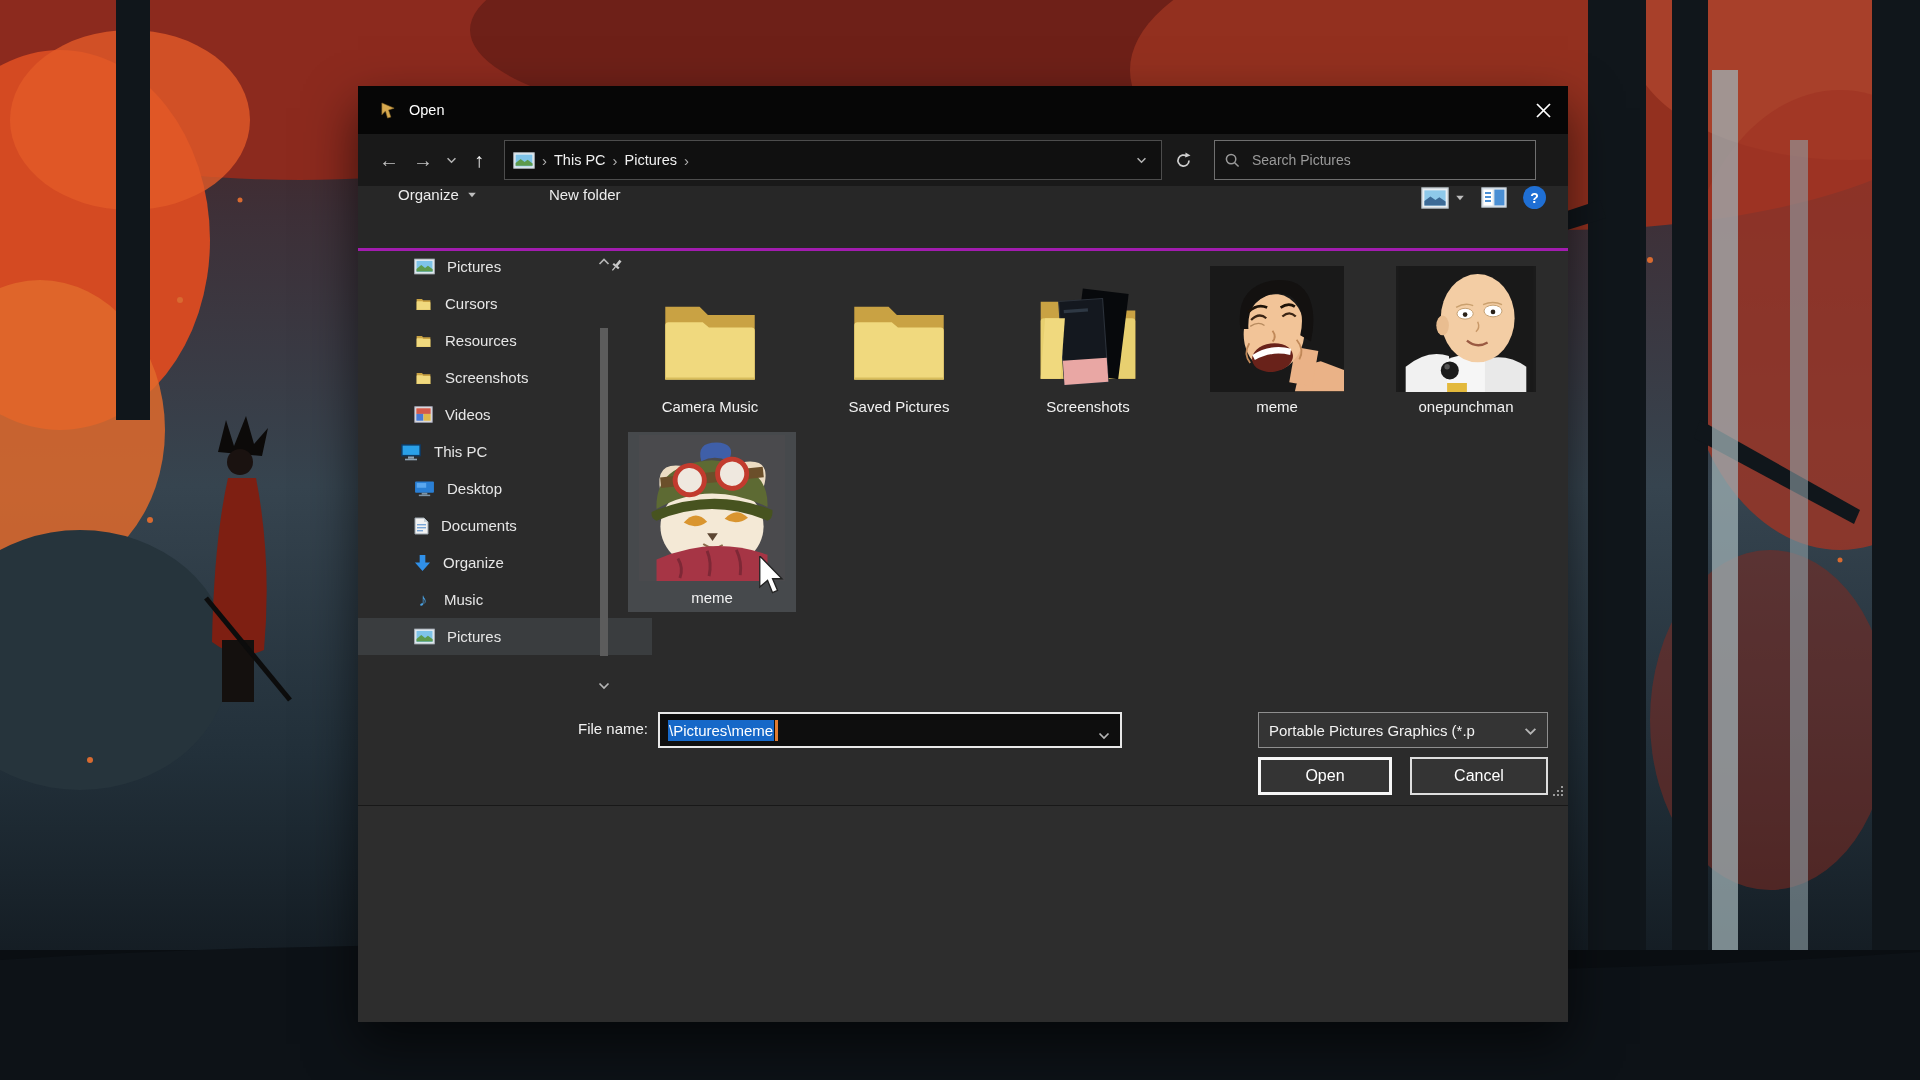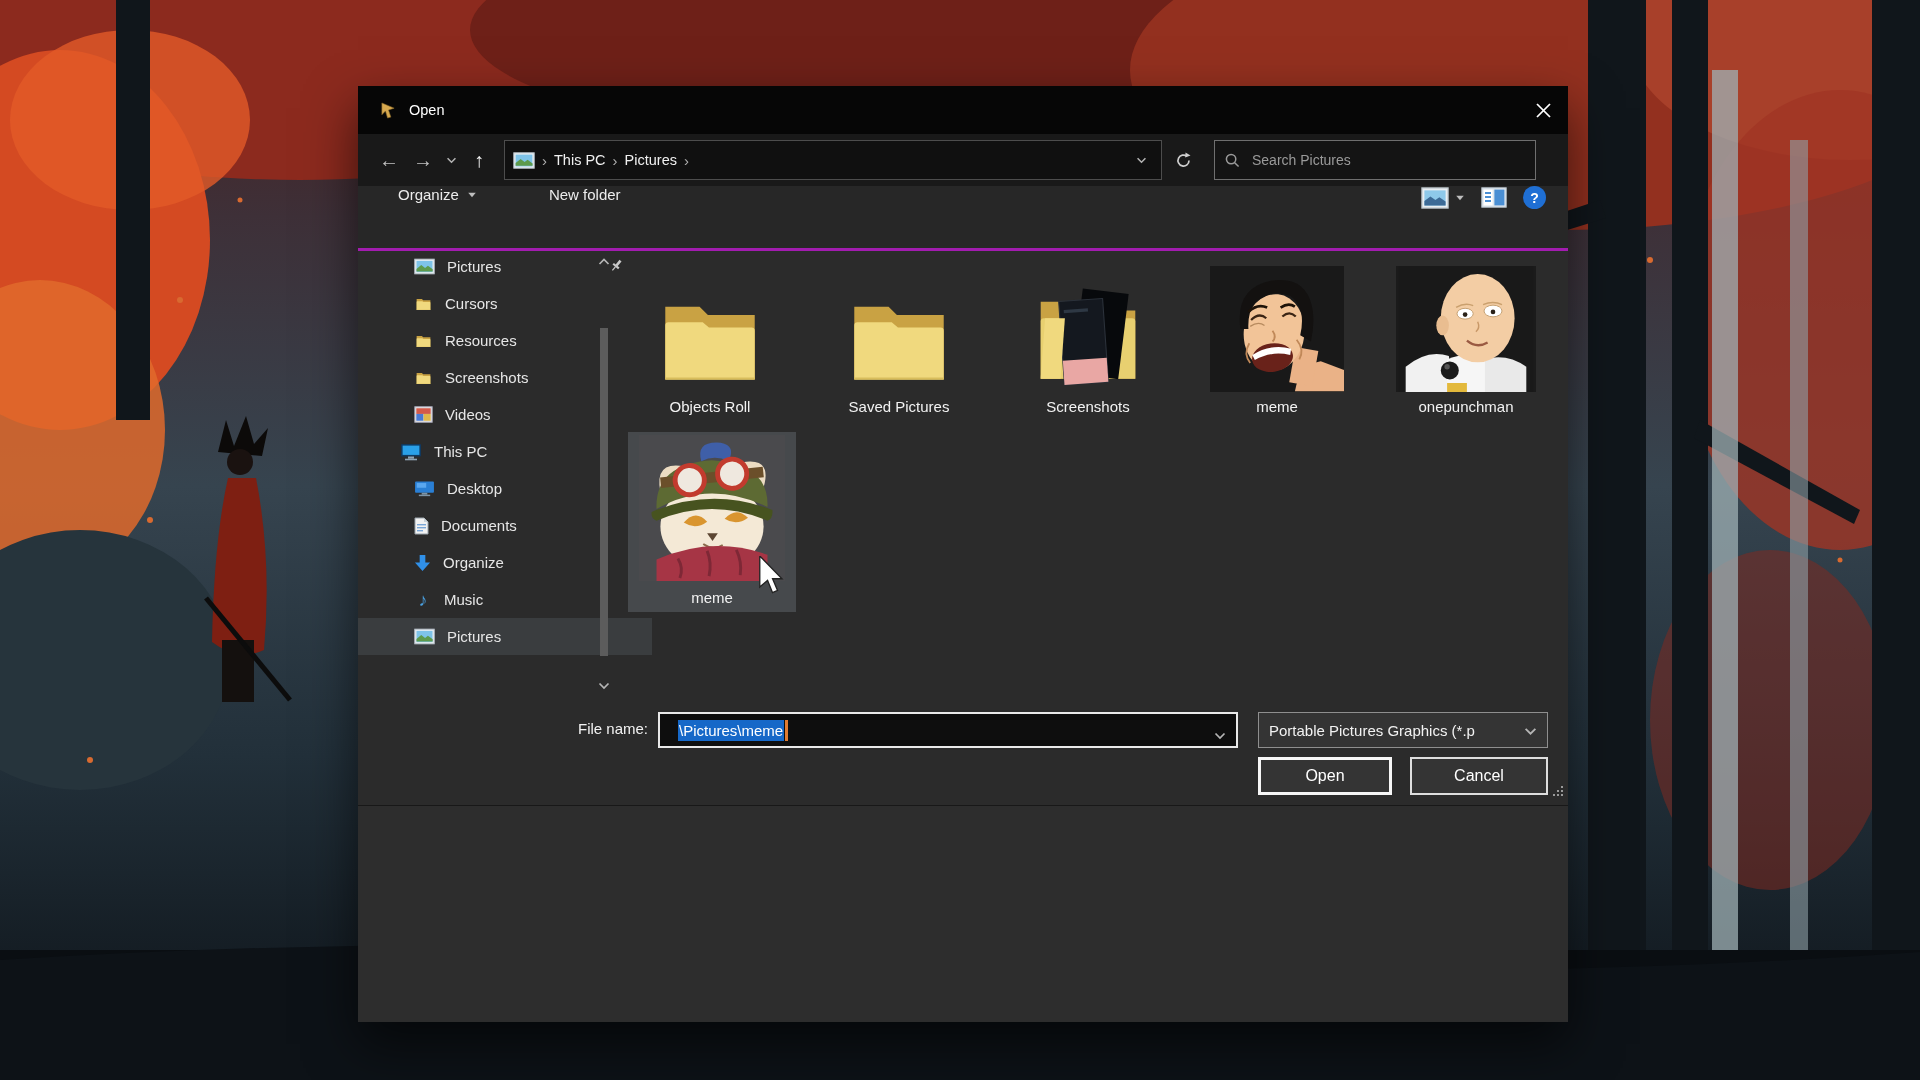--- a/index.html
+++ b/index.html
@@ -69,23 +69,23 @@
   .fi-label{margin-top:6px;color:#f2f2f2;font-size:15px;}
   .thumb{background:#1b1b1b;}
   .teemo-box{position:absolute;left:16px;top:184px;width:168px;height:180px;
     background:#46494c;text-align:center;}
   .teemo-box .fi-label{margin-top:4px;}
   .mouse-cursor{position:absolute;left:146px;top:308px;}
 
   .footer{position:absolute;left:0;bottom:0;width:100%;height:105px;}
   .fname-label{position:absolute;left:185px;top:20px;width:105px;text-align:right;
     color:#f2f2f2;font-size:15px;}
-  .fname-combo{position:absolute;left:300px;top:12px;width:580px;height:36px;
+  .fname-combo{position:absolute;left:300px;top:12px;width:464px;height:36px;
     background:#0e0e0e;border:2px solid #e9e9e9;display:flex;align-items:center;
-    padding-left:18px;box-sizing:border-box;}
+    padding-left:8px;box-sizing:border-box;}
   .fname-sel{background:#1668c8;color:#fff;font-size:15px;padding:2px 1px;}
   .caret{display:inline-block;width:3px;height:21px;background:#e07b30;margin-left:1px;}
   .fname-chev{position:absolute;right:10px;top:12px;}
   .ftype-combo{position:absolute;left:900px;top:12px;width:290px;height:36px;
     background:#343434;border:1px solid #8f8f8f;display:flex;align-items:center;
     box-sizing:border-box;padding:0 10px;color:#f2f2f2;font-size:15px;}
   .ftype-combo .chevwrap{margin-left:auto;}
   .btn{position:absolute;top:57px;height:38px;background:#343434;color:#fff;
     font-size:16px;font-family:"Liberation Sans",sans-serif;display:flex;
     align-items:center;justify-content:center;box-sizing:border-box;}
@@ -478,21 +478,21 @@
       </div>
 
       <div class="filearea">
 
         <div class="file-item" style="left:8px">
           <div class="fi-icon">
               <svg width="112" height="104" viewBox="0 0 100 100">
                 <use href="#sym-folder"></use>
               </svg>
             </div>
-          <div class="fi-label">Objects Roll</div>
+          <div class="fi-label">Camera Music</div>
         </div>
 
         <div class="file-item" style="left:197px">
           <div class="fi-icon">
               <svg width="112" height="104" viewBox="0 0 100 100">
                 <use href="#sym-folder"></use>
               </svg>
             </div>
           <div class="fi-label">Saved Pictures</div>
         </div>

